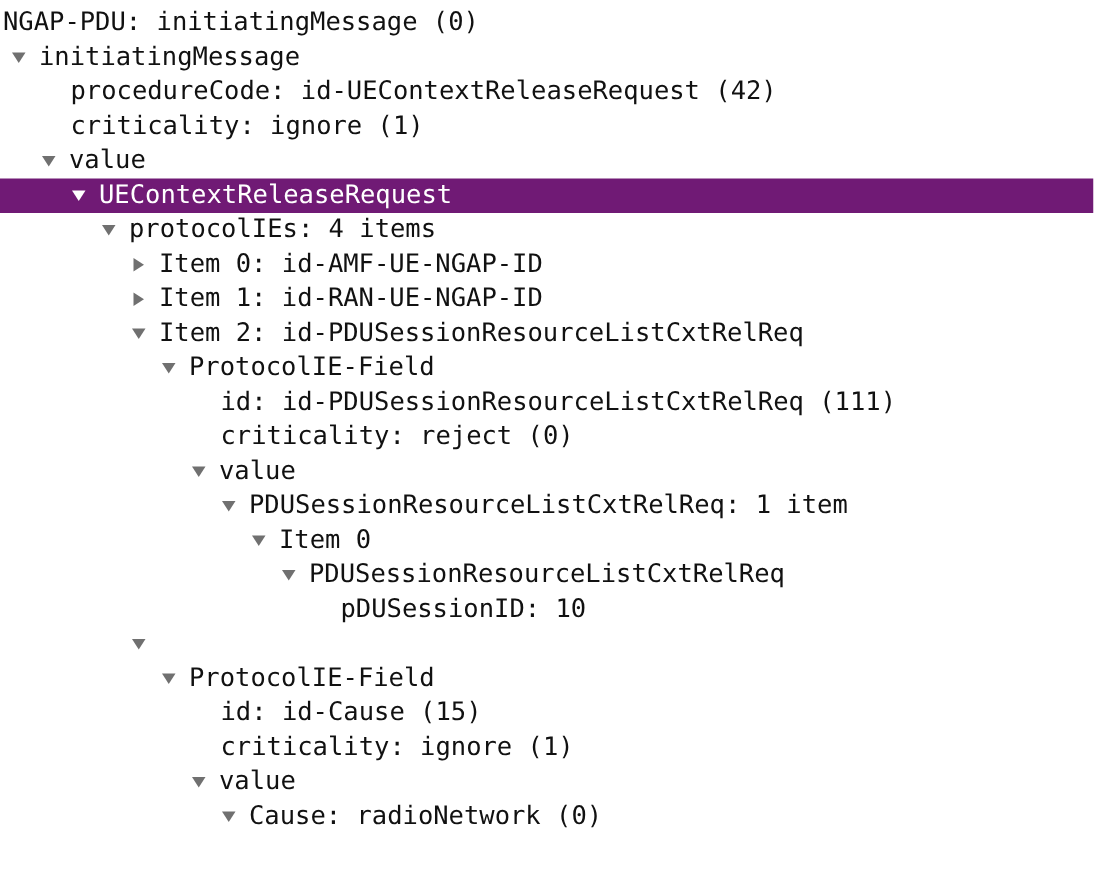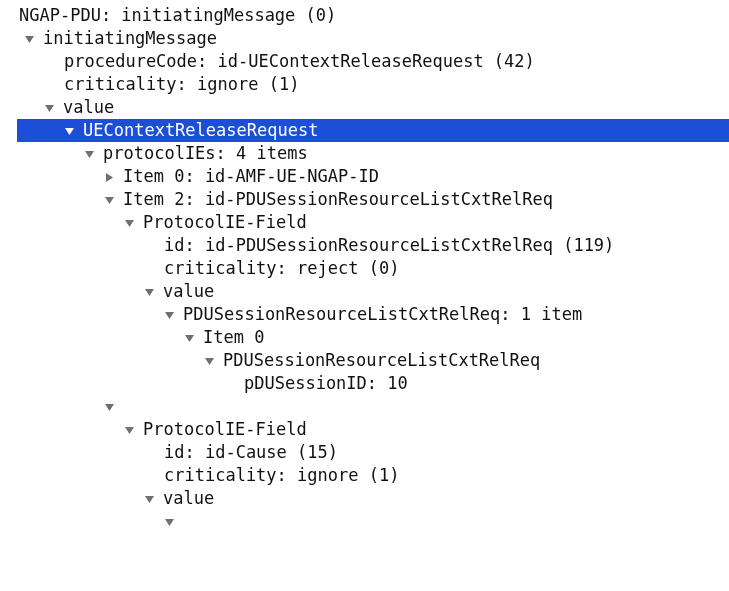--- a/index.html
+++ b/index.html
@@ -1,18 +1,18 @@
 <!DOCTYPE html>
 <html><head>
 <meta charset="utf-8">
 <style>
   html,body{margin:0;padding:0;background:#fff;font-family:"DejaVu Sans Mono","Lucida Console",Consolas,monospace;font-size:17px;line-height:23px;color:#111}
-  .tree{padding:4px 0 10px 17px}
+  .tree{padding:4px 0 10px 0}
   .row{white-space:pre;position:relative}
-  .row.sel{background:#1d4ed8;color:#fff}
+  .row.sel{background:#701a75;color:#fff}
   .toggle{display:inline-block;width:11px;height:11px;position:relative;cursor:pointer;vertical-align:baseline}
   .toggle svg{position:absolute;top:1px;left:0}
   .sp{display:inline-block}
 </style>
 </head>
 <body>
 
 <div class="tree" id="tree">
     <div class="row"><span class="sp" style="width: 2px;"></span><span>NGAP-PDU: initiatingMessage (0)</span></div>
     <div class="row"><span class="sp" style="width: 7px;"></span><span class="toggle"><svg width="11" height="11">
@@ -26,26 +26,29 @@
     <div class="row sel"><span class="sp" style="width: 47px;"></span><span class="toggle"><svg width="11" height="11">
           <polygon points="1,2 10,2 5.5,9" fill="#fff"></polygon>
         </svg></span><span class="sp" style="width: 8px;"></span><span>UEContextReleaseRequest</span></div>
     <div class="row"><span class="sp" style="width: 67px;"></span><span class="toggle"><svg width="11" height="11">
           <polygon points="1,2 10,2 5.5,9" fill="#707070"></polygon>
         </svg></span><span class="sp" style="width: 8px;"></span><span>protocolIEs: 4 items</span></div>
     <div class="row"><span class="sp" style="width: 87px;"></span><span class="toggle"><svg width="11" height="11">
           <polygon points="2,1 9,5.5 2,10" fill="#707070"></polygon>
         </svg></span><span class="sp" style="width: 8px;"></span><span>Item 0: id-AMF-UE-NGAP-ID</span></div>
     <div class="row"><span class="sp" style="width: 87px;"></span><span class="toggle"><svg width="11" height="11">
+          <polygon points="2,1 9,5.5 2,10" fill="#707070"></polygon>
+        </svg></span><span class="sp" style="width: 8px;"></span><span>Item 1: id-RAN-UE-NGAP-ID</span></div>
+    <div class="row"><span class="sp" style="width: 87px;"></span><span class="toggle"><svg width="11" height="11">
           <polygon points="1,2 10,2 5.5,9" fill="#707070"></polygon>
         </svg></span><span class="sp" style="width: 8px;"></span><span>Item 2: id-PDUSessionResourceListCxtRelReq</span></div>
     <div class="row"><span class="sp" style="width: 107px;"></span><span class="toggle"><svg width="11" height="11">
           <polygon points="1,2 10,2 5.5,9" fill="#707070"></polygon>
         </svg></span><span class="sp" style="width: 8px;"></span><span>ProtocolIE-Field</span></div>
-    <div class="row"><span class="sp" style="width: 147px;"></span><span>id: id-PDUSessionResourceListCxtRelReq (119)</span></div>
+    <div class="row"><span class="sp" style="width: 147px;"></span><span>id: id-PDUSessionResourceListCxtRelReq (111)</span></div>
     <div class="row"><span class="sp" style="width: 147px;"></span><span>criticality: reject (0)</span></div>
     <div class="row"><span class="sp" style="width: 127px;"></span><span class="toggle"><svg width="11" height="11">
           <polygon points="1,2 10,2 5.5,9" fill="#707070"></polygon>
         </svg></span><span class="sp" style="width: 8px;"></span><span>value</span></div>
     <div class="row"><span class="sp" style="width: 147px;"></span><span class="toggle"><svg width="11" height="11">
           <polygon points="1,2 10,2 5.5,9" fill="#707070"></polygon>
         </svg></span><span class="sp" style="width: 8px;"></span><span>PDUSessionResourceListCxtRelReq: 1 item</span></div>
     <div class="row"><span class="sp" style="width: 167px;"></span><span class="toggle"><svg width="11" height="11">
           <polygon points="1,2 10,2 5.5,9" fill="#707070"></polygon>
         </svg></span><span class="sp" style="width: 8px;"></span><span>Item 0</span></div>
@@ -59,14 +62,14 @@
     <div class="row"><span class="sp" style="width: 107px;"></span><span class="toggle"><svg width="11" height="11">
           <polygon points="1,2 10,2 5.5,9" fill="#707070"></polygon>
         </svg></span><span class="sp" style="width: 8px;"></span><span>ProtocolIE-Field</span></div>
     <div class="row"><span class="sp" style="width: 147px;"></span><span>id: id-Cause (15)</span></div>
     <div class="row"><span class="sp" style="width: 147px;"></span><span>criticality: ignore (1)</span></div>
     <div class="row"><span class="sp" style="width: 127px;"></span><span class="toggle"><svg width="11" height="11">
           <polygon points="1,2 10,2 5.5,9" fill="#707070"></polygon>
         </svg></span><span class="sp" style="width: 8px;"></span><span>value</span></div>
     <div class="row"><span class="sp" style="width: 147px;"></span><span class="toggle"><svg width="11" height="11">
           <polygon points="1,2 10,2 5.5,9" fill="#707070"></polygon>
-        </svg></span><span class="sp" style="width: 8px;"></span></div>
+        </svg></span><span class="sp" style="width: 8px;"></span><span>Cause: radioNetwork (0)</span></div>
   </div>
 
 </body></html>

